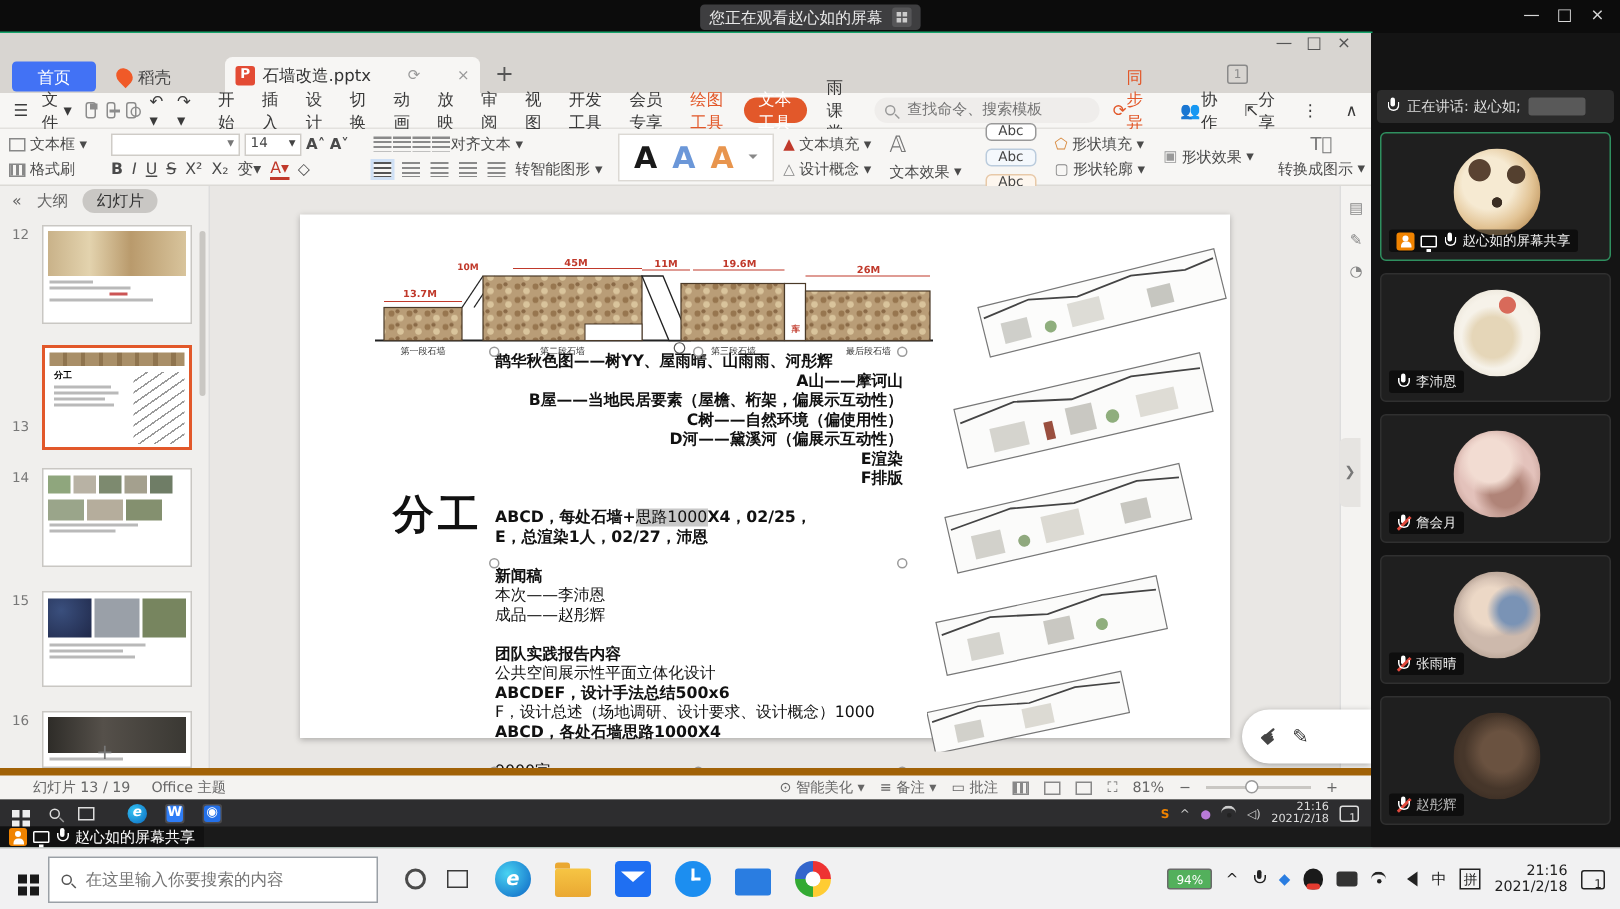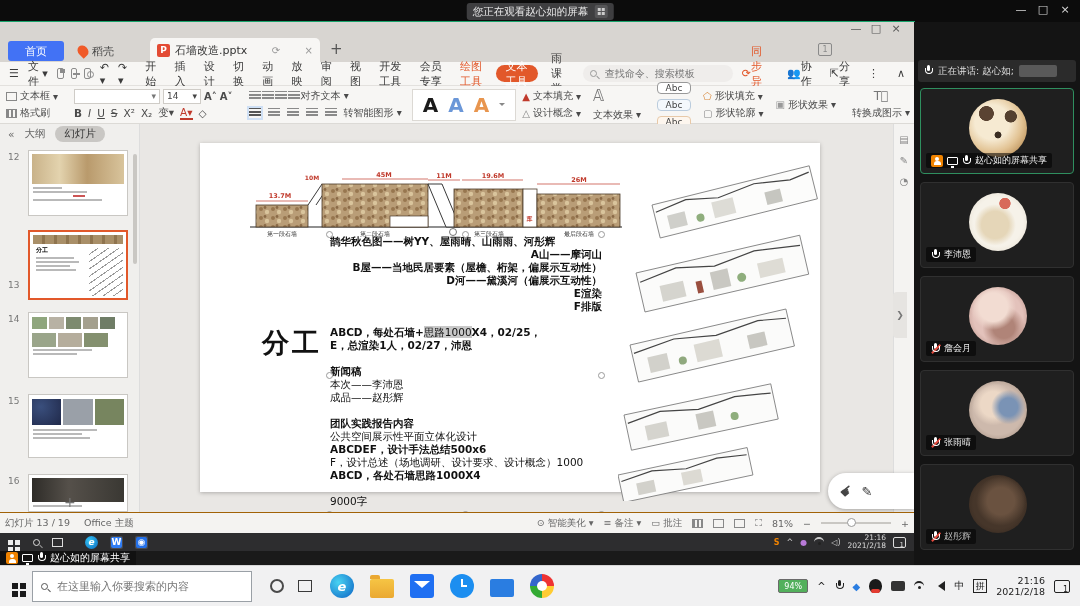--- a/index.html
+++ b/index.html
@@ -82,21 +82,21 @@
   .hl{background:#c8c8c8;}
   .handle{position:absolute;width:7px;height:7px;border:1px solid #9a9a9a;border-radius:50%;background:#fff;}
   .rrail{left:893px;top:102px;width:21px;height:388px;background:#f4f3f1;border-left:1px solid #ddd;color:#888;font-size:10px;text-align:center;}
   .rrail .ri{margin-top:10px;}
   .rail-chev{position:absolute;left:-1px;top:168px;width:14px;height:46px;background:#e6e4e1;border-radius:4px 0 0 4px;color:#777;font-size:9px;display:flex;align-items:center;justify-content:center;}
   .annot{left:828px;top:451px;width:86px;height:36px;background:#fff;border-radius:18px 0 0 18px;box-shadow:0 1px 4px rgba(0,0,0,.3);gap:8px;padding-left:12px;color:#444;}
   .annot .hand{font-size:15px;transform:rotate(-40deg);}
   .annot .pen{font-size:13px;color:#333;}
 
   
-  .statusbar{left:0;top:490px;width:914px;height:21px;background:#f4f3f1;border-top:1px solid #a16207;font-size:9.5px;color:#666;padding:0 5px;gap:14px;}
+  .statusbar{left:0;top:490px;width:914px;height:21px;background:#f4f3f1;border-top:5px solid #a16207;font-size:9.5px;color:#666;padding:0 22px;gap:14px;}
   .sb-right{margin-left:auto;display:flex;align-items:center;gap:10px;}
   .vico{width:11px;height:9px;border:1px solid #888;display:inline-block;}
   .vico.g{background:repeating-linear-gradient(90deg,#888 0 2px,transparent 2px 4px);}
   .zoomline{width:70px;height:2px;background:#c9c7c3;position:relative;}
   .zoomknob{position:absolute;left:26px;top:-4px;width:9px;height:9px;border-radius:50%;background:#fff;border:1px solid #999;}
 
   
   .inbar{left:0;top:511px;width:914px;height:18px;background:#2d2d2f;gap:12px;padding:0 8px;}
   .inwin{width:5px;height:5px;background:#eee;box-shadow:7px 0 #eee,0 7px #eee,7px 7px #eee;margin-right:8px;}
   .inico{width:13px;height:13px;border-radius:2px;display:flex;align-items:center;justify-content:center;font-size:9px;color:#fff;}
@@ -469,20 +469,21 @@
                 <rect x="62" y="11" width="20" height="13" fill="#dcdad3"></rect>
             </g>
           </svg>
 
           <div class="abs fen">分工</div>
 
           <div class="abs tbox">
             <div class="tb-title">鹊华秋色图——树YY、屋雨晴、山雨雨、河彤辉</div>
             <div class="tb-right">A山——摩诃山</div>
             <div class="tb-right">B屋——当地民居要素（屋檐、桁架，偏展示互动性）</div>
+            <div class="tb-right">C树——自然环境（偏使用性）</div>
             <div class="tb-right">D河——黛溪河（偏展示互动性）</div>
             <div class="tb-right">E渲染</div>
             <div class="tb-right">F排版</div>
             <div style="height:13px;"></div>
             <div><b>ABCD，每处石墙+</b><span class="hl">思路1000</span><b>X4，02/25，</b></div>
             <div style="font-weight:bold;">E，总渲染1人，02/27，沛恩</div>
             <div style="height:13px;"></div>
             <div class="tb-title">新闻稿</div>
             <div>本次——李沛恩</div>
             <div>成品——赵彤辉</div>

